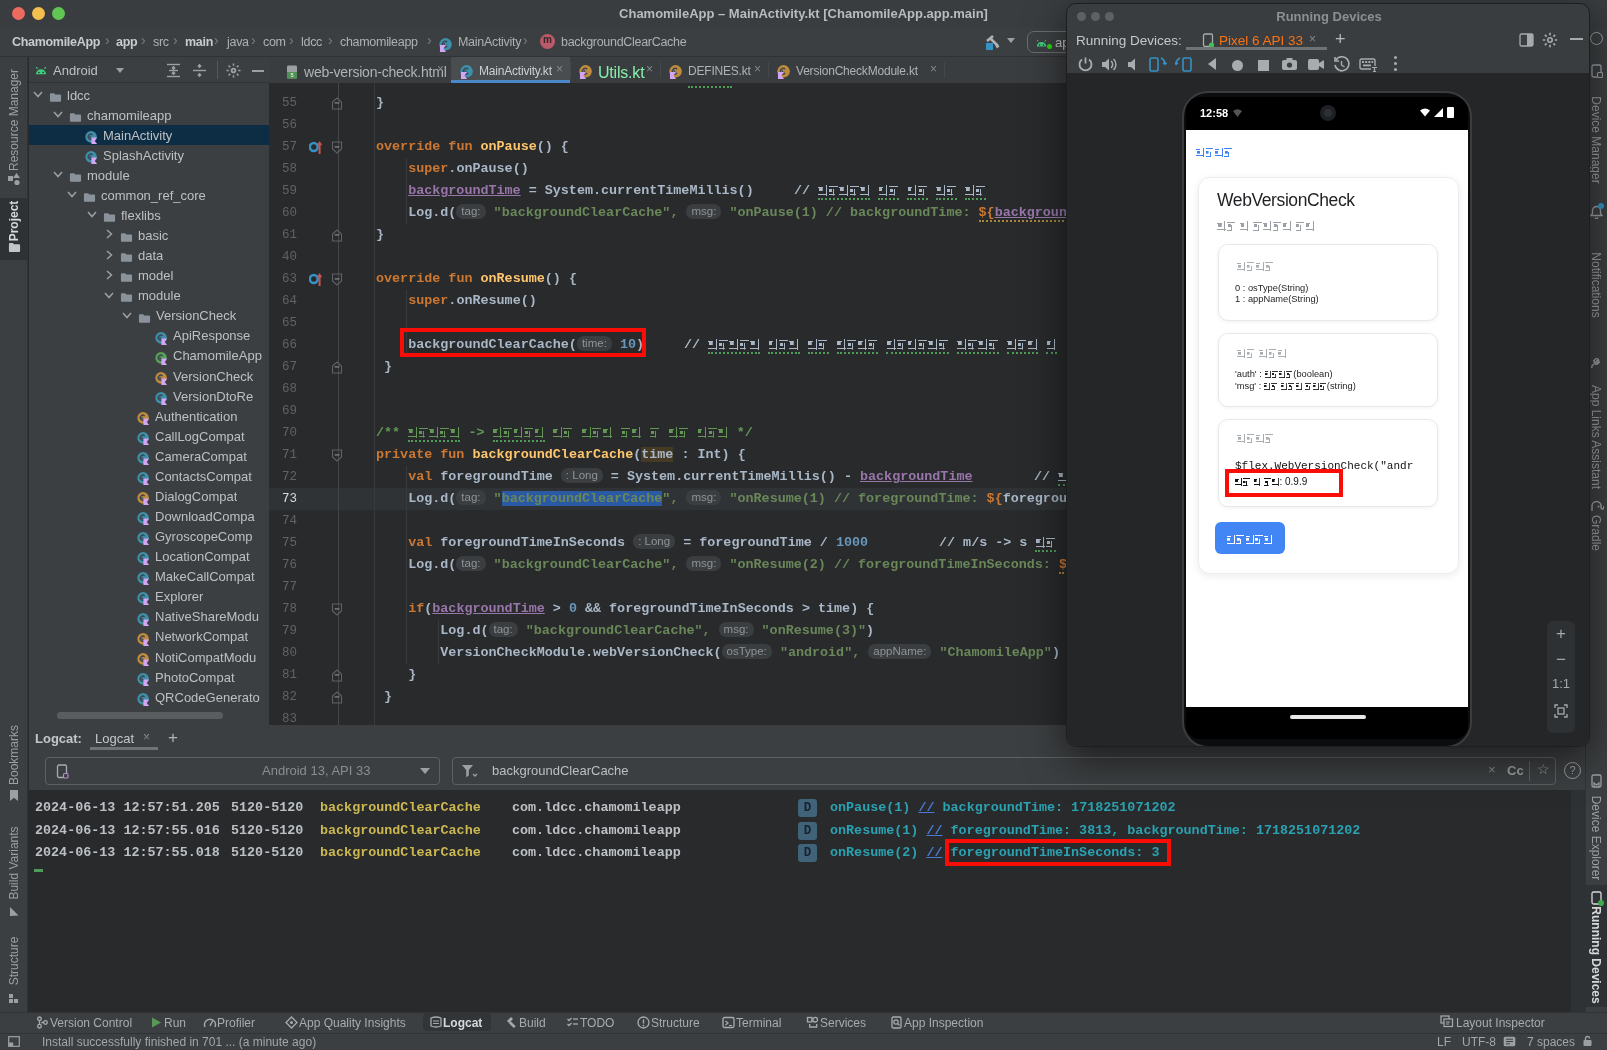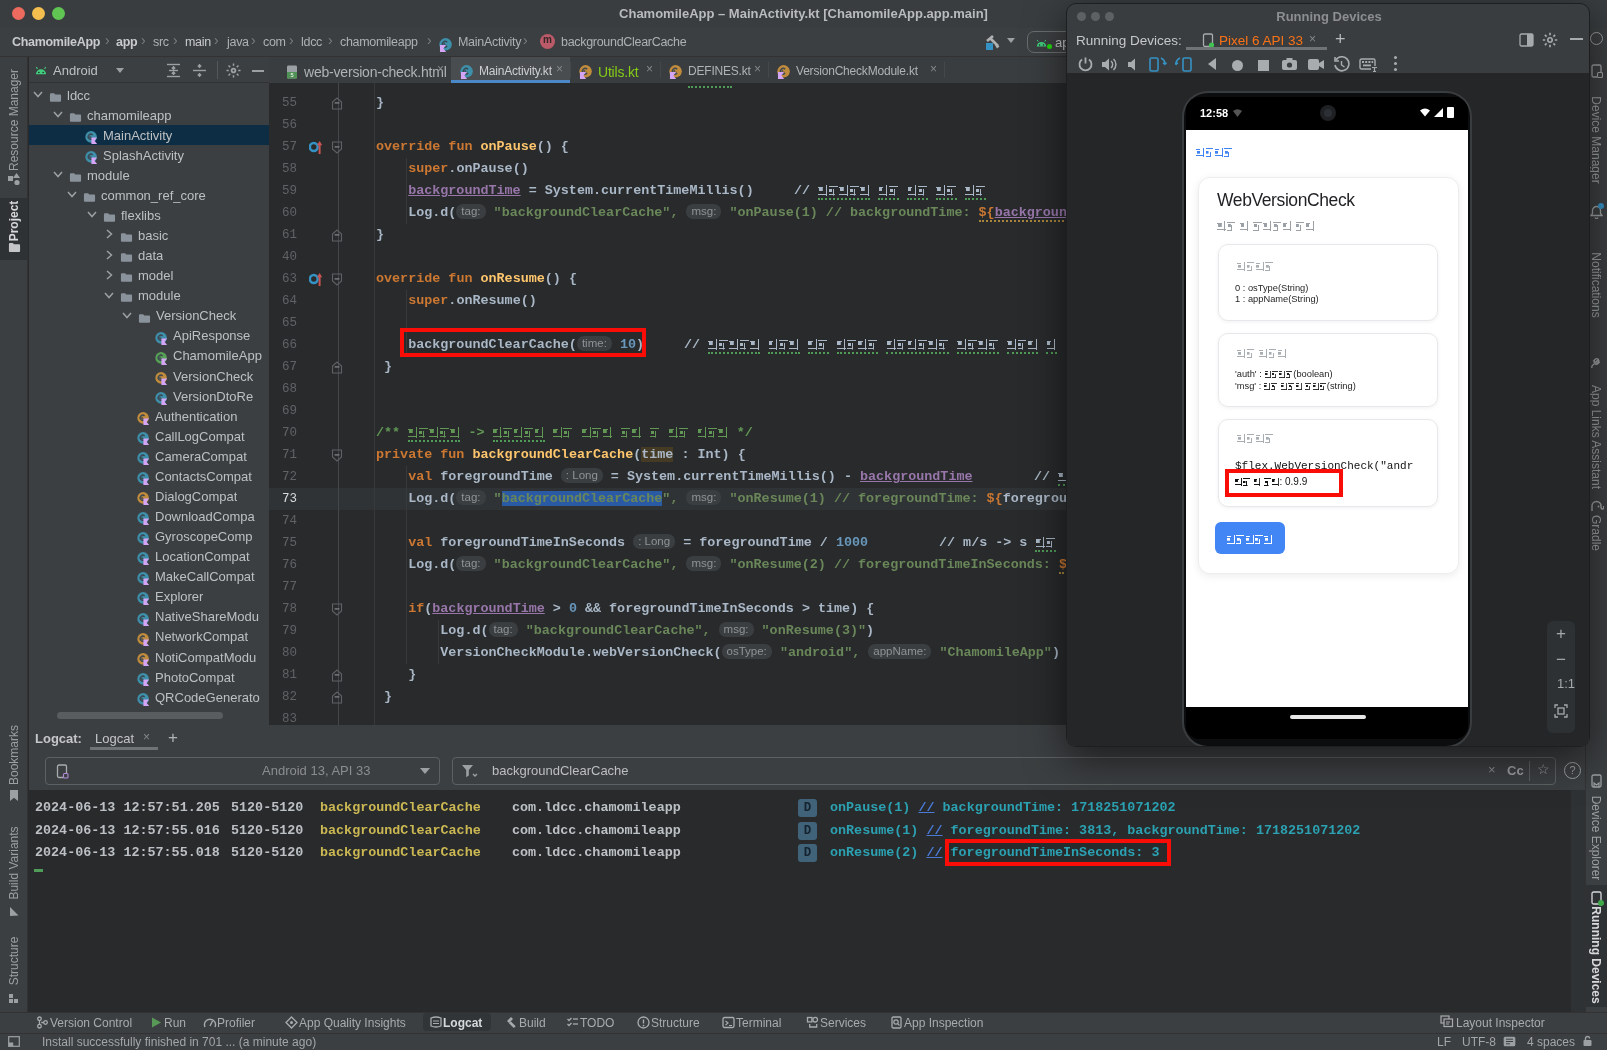--- a/index.html
+++ b/index.html
@@ -27,21 +27,21 @@
 
 <div class="abs" style="left:0;top:0;width:1607px;height:28px;background:#393d40"></div>
 <div class="abs" style="left:12px;top:7px;width:13px;height:13px;border-radius:50%;background:#ec6a5e"></div>
 <div class="abs" style="left:32px;top:7px;width:13px;height:13px;border-radius:50%;background:#f4bf4f"></div>
 <div class="abs" style="left:52px;top:7px;width:13px;height:13px;border-radius:50%;background:#61c554"></div>
 <div class="abs" style="left:0;top:6px;width:1607px;text-align:center;font-size:13px;font-weight:bold;color:#b9bbbd">ChamomileApp – MainActivity.kt [ChamomileApp.app.main]</div>
 <div class="abs" style="left:0;top:28px;width:1607px;height:29px;background:#3c3f41;border-bottom:1px solid #323232"></div>
 <div class="abs" style="left:12px;top:35px;font-size:12.5px;letter-spacing:-.3px;font-weight:bold;color:#c8cacc">ChamomileApp</div>
 <div class="abs" style="left:116px;top:35px;font-size:12.5px;letter-spacing:-.3px;font-weight:bold;color:#c8cacc">app</div>
 <div class="abs" style="left:153px;top:35px;font-size:12.5px;letter-spacing:-.3px;font-weight:normal;color:#aeb1b3">src</div>
-<div class="abs" style="left:185px;top:35px;font-size:12.5px;letter-spacing:-.3px;font-weight:normal;color:#c8cacc">main</div>
+<div class="abs" style="left:185px;top:35px;font-size:12.5px;letter-spacing:-.3px;font-weight:bold;color:#c8cacc">main</div>
 <div class="abs" style="left:227px;top:35px;font-size:12.5px;letter-spacing:-.3px;font-weight:normal;color:#aeb1b3">java</div>
 <div class="abs" style="left:263px;top:35px;font-size:12.5px;letter-spacing:-.3px;font-weight:normal;color:#aeb1b3">com</div>
 <div class="abs" style="left:301px;top:35px;font-size:12.5px;letter-spacing:-.3px;font-weight:normal;color:#aeb1b3">ldcc</div>
 <div class="abs" style="left:340px;top:35px;font-size:12.5px;letter-spacing:-.3px;font-weight:normal;color:#aeb1b3">chamomileapp</div>
 <div class="abs" style="left:105px;top:32px;font-size:14px;color:#7a7e80">›</div>
 <div class="abs" style="left:141px;top:32px;font-size:14px;color:#7a7e80">›</div>
 <div class="abs" style="left:173px;top:32px;font-size:14px;color:#7a7e80">›</div>
 <div class="abs" style="left:214px;top:32px;font-size:14px;color:#7a7e80">›</div>
 <div class="abs" style="left:251px;top:32px;font-size:14px;color:#7a7e80">›</div>
 <div class="abs" style="left:289px;top:32px;font-size:14px;color:#7a7e80">›</div>
@@ -380,21 +380,21 @@
     </svg></div>
 <div class="abs" style="left:479px;top:64px;font-size:12px;letter-spacing:-.2px;color:#ccced0">MainActivity.kt</div>
 <div class="abs" style="left:556px;top:62px;font-size:12px;color:#85888a">×</div>
 <div class="abs" style="left:660px;top:62px;width:1px;height:16px;background:#45484a"></div>
 <div class="abs" style="left:579px;top:62px"><svg width="14" height="14" viewBox="0 0 13 13" style="vertical-align:middle">
       <circle cx="6.1" cy="5.9" r="5.8" fill="#c08b3c"></circle>
       <path d="M7.6 3.9 A2.6 2.6 0 1 0 7.6 7.7" fill="none" stroke="#3b4651" stroke-width="1.3"></path>
       <path d="M5.6 5.1 a1 1 0 1 0 1.1 1.1" fill="none" stroke="#3b4651" stroke-width="1.1"></path>
       <path d="M0.9 6.6 h5.7 l-2.5 3.1 l2.5 3.2 h-5.7 z" fill="#d4a5f5"></path>
     </svg></div>
-<div class="abs" style="left:598px;top:64px;font-size:14px;letter-spacing:-.2px;color:#84cc16">Utils.kt</div>
+<div class="abs" style="left:598px;top:64px;font-size:16px;letter-spacing:-.2px;color:#86efac">Utils.kt</div>
 <div class="abs" style="left:646px;top:62px;font-size:12px;color:#85888a">×</div>
 <div class="abs" style="left:768px;top:62px;width:1px;height:16px;background:#45484a"></div>
 <div class="abs" style="left:669px;top:62px"><svg width="14" height="14" viewBox="0 0 13 13" style="vertical-align:middle">
       <circle cx="6.1" cy="5.9" r="5.8" fill="#c08b3c"></circle>
       <path d="M7.6 3.9 A2.6 2.6 0 1 0 7.6 7.7" fill="none" stroke="#3b4651" stroke-width="1.3"></path>
       <path d="M5.6 5.1 a1 1 0 1 0 1.1 1.1" fill="none" stroke="#3b4651" stroke-width="1.1"></path>
       <path d="M0.9 6.6 h5.7 l-2.5 3.1 l2.5 3.2 h-5.7 z" fill="#d4a5f5"></path>
     </svg></div>
 <div class="abs" style="left:688px;top:64px;font-size:12px;letter-spacing:-.2px;color:#b0b3b5">DEFINES.kt</div>
 <div class="abs" style="left:754px;top:62px;font-size:12px;color:#85888a">×</div>
@@ -638,21 +638,21 @@
     <rect x="0.7" y="0.7" width="10.6" height="9.6" fill="none" stroke="#9da0a2" stroke-width="1.2"></rect>
     <rect x="0.7" y="6.5" width="4.5" height="3.8" fill="#9da0a2"></rect>
   </svg>
 <div class="abs" style="left:42px;top:1035px;font-size:12px;color:#a3a6a8">Install successfully finished in 701 ... (a minute ago)</div>
 <div class="abs" style="left:1437px;top:1035px;font-size:12px;color:#a3a6a8">LF</div>
 <div class="abs" style="left:1462px;top:1035px;font-size:12px;color:#a3a6a8">UTF-8</div>
 <svg class="abs" style="left:1503px;top:1036px" width="13" height="11" viewBox="0 0 13 11">
     <rect x="0.7" y="0.7" width="11.6" height="9.6" rx="1.5" fill="#9da0a2"></rect>
     <path d="M3 3.2 h7 M3 5.5 h7 M3 7.8 h4" stroke="#3c3f41" stroke-width="1"></path>
   </svg>
-<div class="abs" style="left:1527px;top:1035px;font-size:12px;color:#a3a6a8">4 spaces</div>
+<div class="abs" style="left:1527px;top:1035px;font-size:12px;color:#a3a6a8">7 spaces</div>
 <svg class="abs" style="left:1582px;top:1035px" width="11" height="12" viewBox="0 0 11 12">
     <rect x="1.5" y="5" width="8" height="6" rx="1" fill="#9da0a2"></rect>
     <path d="M3.5 5 V3.5 a2 2 0 0 1 4 0" fill="none" stroke="#9da0a2" stroke-width="1.4"></path>
   </svg>
 <div class="abs" style="left:1585px;top:28px;width:22px;height:984px;background:#3c3f41;border-left:1px solid #323232"></div>
 <div class="abs" style="left:1590px;top:32px;width:13px;height:13px;border:1.6px solid #9da0a2;border-radius:50%"></div>
 <svg class="abs" style="left:1590px;top:64px" width="13" height="14" viewBox="0 0 13 14">
     <rect x="2" y="1" width="9" height="12" rx="1.5" fill="none" stroke="#9da0a2" stroke-width="1.3"></rect>
     <rect x="7" y="8" width="6" height="6" fill="#3c3f41"></rect>
     <rect x="7.5" y="8.5" width="5" height="5" rx="1" fill="none" stroke="#9da0a2" stroke-width="1.1"></rect>
@@ -767,21 +767,21 @@
       <rect x="12" y="8" width="7" height="6" fill="#3a3d40"></rect>
       <path d="M13 9.5 h5 M15.5 9.5 v4 M14 13.5 h3" stroke="#a9acae" stroke-width="1.2"></path>
     </svg>
 <div class="abs" style="left:327px;top:52px;width:3.4px;height:3.4px;border-radius:50%;background:#a9acae"></div>
 <div class="abs" style="left:327px;top:58px;width:3.4px;height:3.4px;border-radius:50%;background:#a9acae"></div>
 <div class="abs" style="left:327px;top:64px;width:3.4px;height:3.4px;border-radius:50%;background:#a9acae"></div>
 <div class="abs" style="left:0;top:69px;width:524px;height:675px;background:#242628"></div>
 <div class="abs" style="left:480px;top:617px;width:28px;height:112px;border-radius:6px;background:#2e3133"></div>
 <div class="abs" style="left:480px;top:620px;width:28px;text-align:center;font-size:17px;color:#a6a9ab">+</div>
 <div class="abs" style="left:480px;top:646px;width:28px;text-align:center;font-size:17px;color:#a6a9ab">−</div>
-<div class="abs" style="left:480px;top:672px;width:28px;text-align:right;font-size:13px;color:#a6a9ab">1:1</div>
+<div class="abs" style="left:480px;top:672px;width:28px;text-align:center;font-size:13px;color:#a6a9ab">1:1</div>
 <svg class="abs" style="left:487px;top:700px" width="14" height="14" viewBox="0 0 14 14" stroke="#a6a9ab" stroke-width="1.3" fill="none">
       <path d="M1 4 V1 h3 M10 1 h3 v3 M13 10 v3 h-3 M4 13 H1 v-3"></path>
       <rect x="4" y="4" width="6" height="6"></rect>
     </svg>
 <div class="abs" style="left:115px;top:87px;width:290px;height:657px;border-radius:26px;background:#0c0d0e;border:2px solid #3a3d3f"></div>
 <div class="abs" style="left:119px;top:93px;width:282px;height:642px;border-radius:14px;background:#000;overflow:hidden">
 <div class="abs" style="left:0;top:0;width:282px;height:33px;background:#000"></div>
       <div class="abs" style="left:14px;top:10px;font-size:11px;color:#fff;font-weight:bold">12:58</div>
       <svg class="abs" style="left:46px;top:11px" width="11" height="11" viewBox="0 0 11 11">
         <path d="M1 3 L5.5 9 L10 3 a7 7 0 0 0 -9 0" fill="#555"></path>

